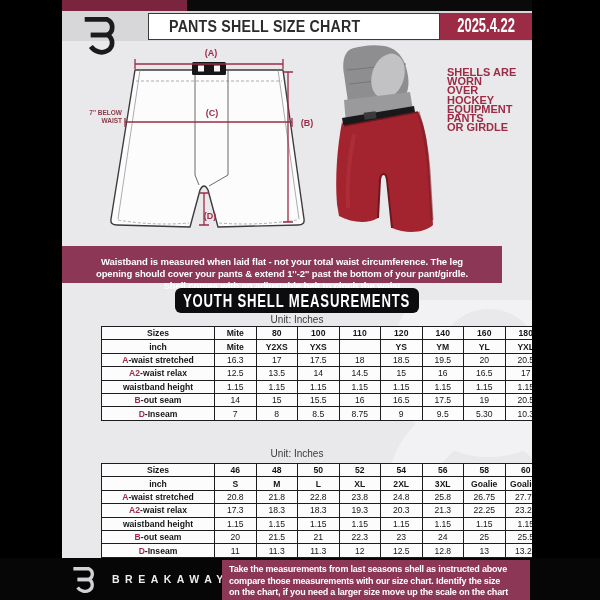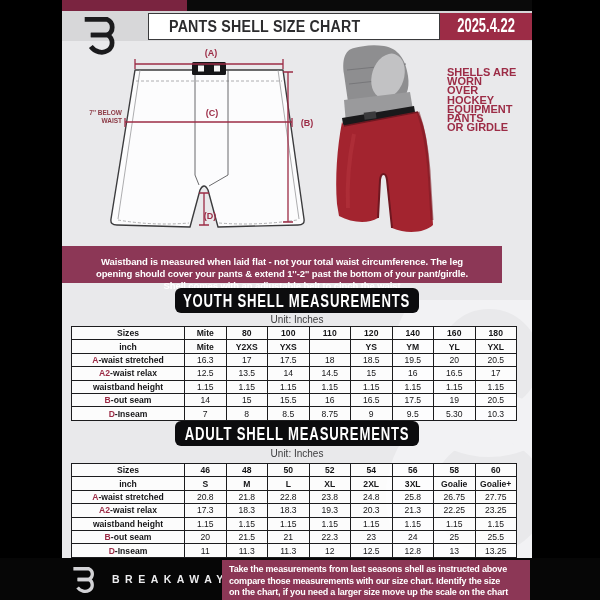--- a/index.html
+++ b/index.html
@@ -42,21 +42,21 @@
   
   .secbanner{position:absolute;left:113px;width:244px;height:25px;background:#0c0c0e;border-radius:6px;
              display:flex;align-items:center;justify-content:center;z-index:2;}
   .secbanner span{display:inline-block;color:#fff;font-weight:700;font-size:16px;letter-spacing:1px;
                   transform:scale(0.82,1.12);white-space:nowrap;}
   .sb-youth{top:288px;} .sb-adult{top:421px;}
   .unit{position:absolute;left:0;width:470px;text-align:center;font-size:10px;color:#3c3c3e;z-index:2;}
   .unit-youth{top:314px;} .unit-adult{top:448px;}
 
   
-  table.stable{position:absolute;left:9px;width:445px;border-collapse:collapse;z-index:2;
+  table.stable{position:absolute;left:39px;width:445px;border-collapse:collapse;z-index:2;
                table-layout:fixed;background:rgba(255,255,255,0.86);}
   .t-youth{top:326px;} .t-adult{top:463px;}
   .stable td{border:1px solid #1c1c1e;font-size:8.6px;color:#161618;text-align:center;
              height:12.4px;padding:0;overflow:hidden;white-space:nowrap;}
   .stable td.lbl{font-weight:700;}
   .stable td.hdr{font-weight:700;}
   .pfx{color:#9c2c46;font-weight:700;}
 
   
   .watermark{position:absolute;left:275px;top:300px;z-index:0;}
@@ -236,23 +236,20 @@
             <td>8.5</td>
             <td>8.75</td>
             <td>9</td>
             <td>9.5</td>
             <td>5.30</td>
             <td>10.3</td>
           </tr>
         </tbody>
     </table>
 
-    <div class="secbanner sb-adult">
-      <span>ADULT SHELL MEASUREMENTS</span>
-    </div>
     <div class="unit unit-adult">Unit: Inches</div>
     <table class="stable t-adult">
       <colgroup>
           <col style="width:113px">
           <col span="8" style="width:41.5px">
         </colgroup>
       <tbody>
           <tr>
             <td class="lbl hdr">Sizes</td>
             <td class="hdr">46</td>

